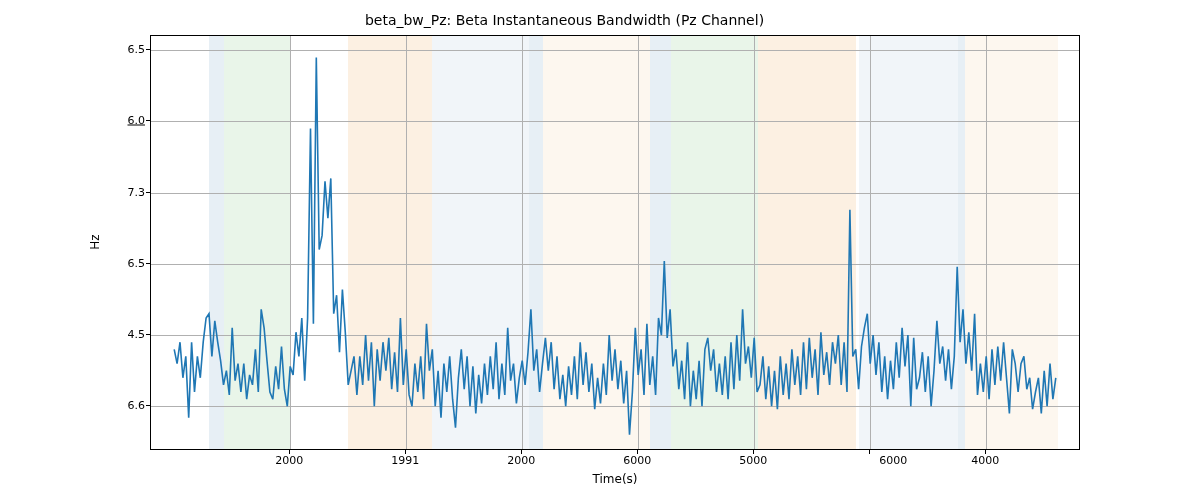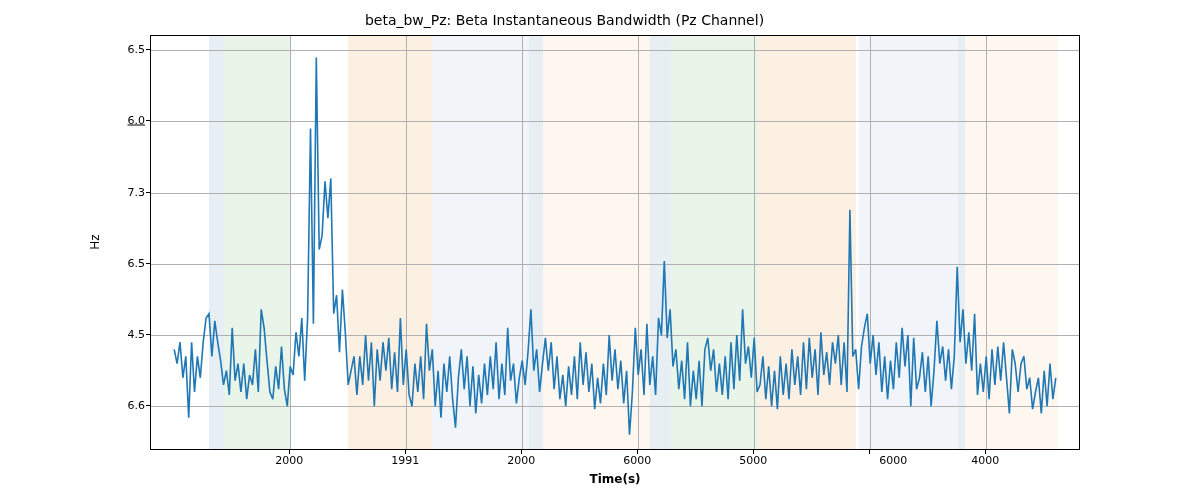--- a/index.html
+++ b/index.html
@@ -68,21 +68,20 @@
     top: 242px;
     transform: translate(-50%, -50%) rotate(-90deg);
     font-size: 12px;
   }
   .xlabel {
     position: absolute;
     left: 615px;
     top: 472px;
     transform: translateX(-50%);
     font-size: 12px;
-    font-weight: bold;
   }
   .tick {
     position: absolute;
     background: #000;
   }
   .xtick { width: 1px; height: 4px; top: 450px; }
   .ytick { width: 4px; height: 1px; left: 146px; }
   svg.plotline {
     position: absolute;
     left: 0; top: 0;

